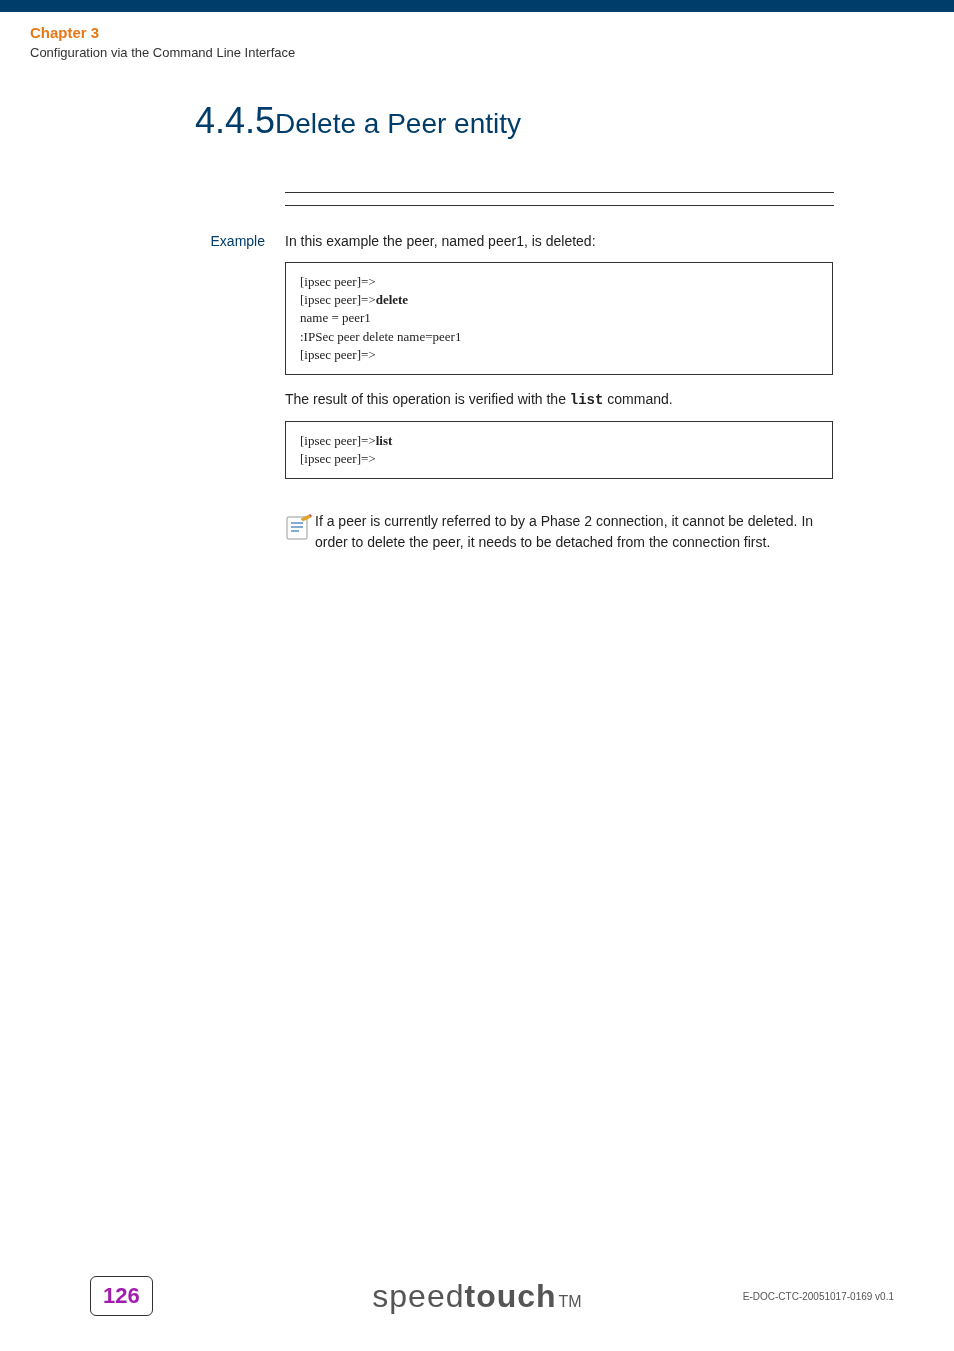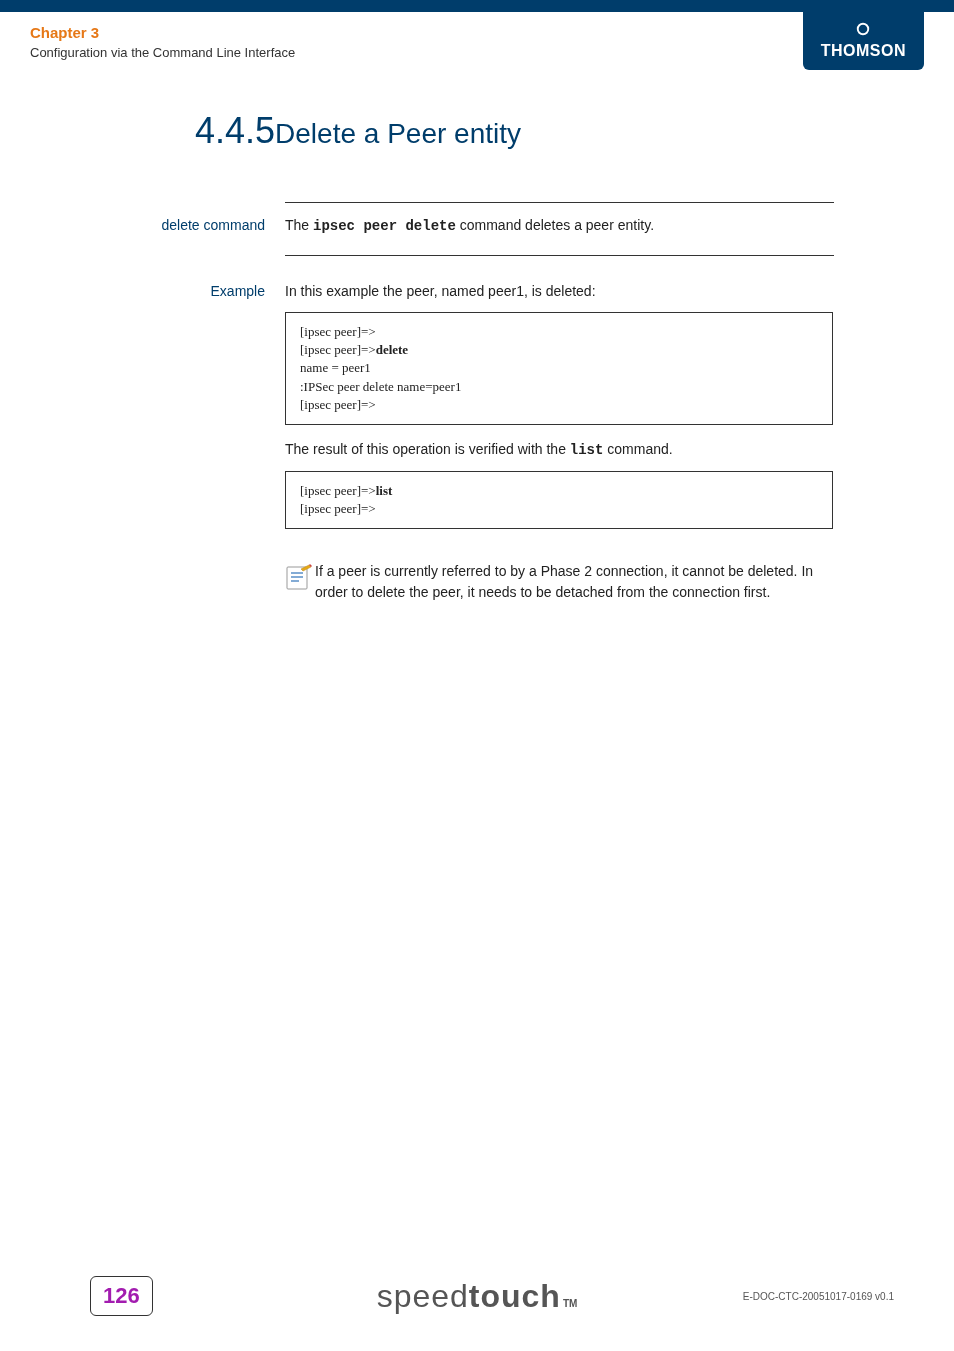--- a/index.html
+++ b/index.html
@@ -215,67 +215,52 @@
       letter-spacing: 1px;
     }
     
     .touch-text {
       font-size: 32px;
       font-weight: bold;
       letter-spacing: 1px;
     }
     
     .tm-text {
-      font-size: 10px;
+      font-size: 16px;
       vertical-align: super;
       margin-left: 2px;
-      font-weight: bold;
     }
     
     .doc-ref {
       font-size: 10px;
       color: #555;
     }
   </style>
 </head>
 <body>
 
 <div class="top-bar"></div>
 
 <div class="header">
   <div class="header-left">
     <div class="chapter-label">Chapter 3</div>
     <div class="chapter-subtitle">Configuration via the Command Line Interface</div>
   </div>
-  <div class="thomson-logo">
-    <svg class="thomson-icon" viewBox="0 0 24 24" fill="white">
-      <circle cx="12" cy="12" r="7" fill="none" stroke="white" stroke-width="2.5"></circle>
-      <path d="M12 5 L18 8 L12 5 Z" fill="white"></path>
-      <path d="M5 12 L8 18 L5 12 Z" fill="white"></path>
-    </svg>
-    <div class="thomson-text">THOMSON</div>
-  </div>
 </div>
 
 <div class="main-content">
   <div class="section-title-row">
     <span class="section-number">4.4.5</span>
     <span class="section-title">Delete a Peer entity</span>
   </div>
 
   <div class="content-wrapper">
 
     <hr class="hr-line">
 
-    <div class="content-row">
-      <div class="left-label">delete command</div>
-      <div class="right-content">
-        <span>The </span><span class="cmd-bold">ipsec peer delete</span><span> command deletes a peer entity.</span>
-      </div>
-    </div>
 
     <hr class="hr-line-bottom">
 
     <div class="content-row">
       <div class="left-label">Example</div>
       <div class="right-content">
         <div>In this example the peer, named peer1, is deleted:</div>
 
         <div class="code-block"><span>[ipsec peer]=&gt;</span>
 <span>[ipsec peer]=&gt;</span><span class="code-bold">delete</span>

